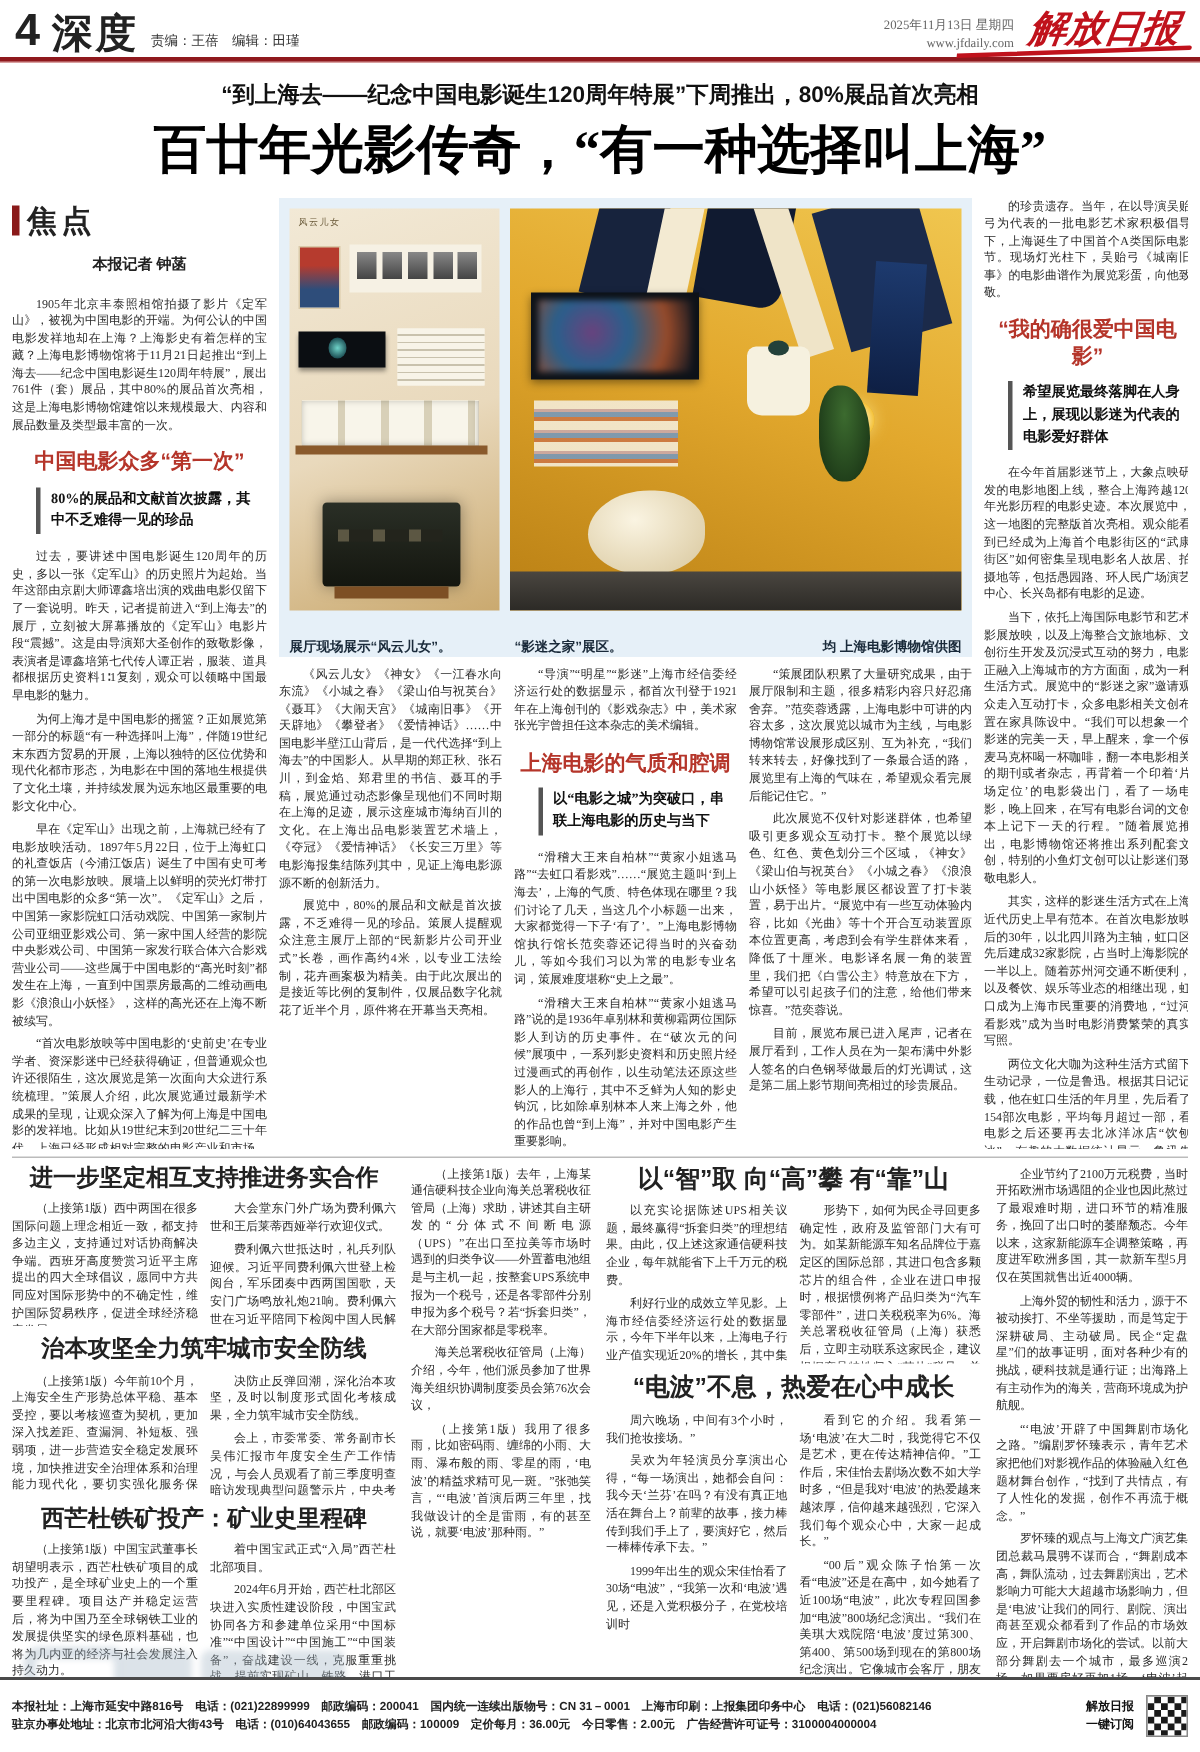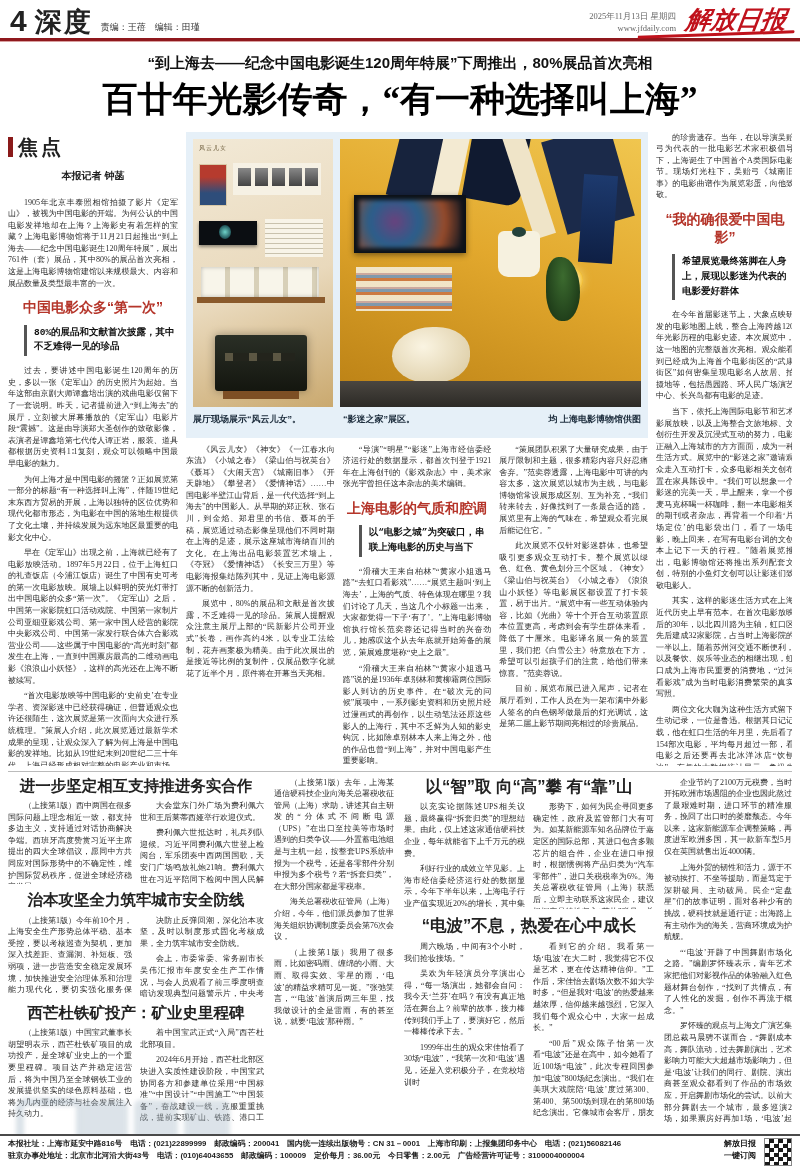--- a/index.html
+++ b/index.html
@@ -29,21 +29,21 @@
   .mid{width:462px;flex:none;display:flex;flex-direction:column;gap:6px;}
   .col5{width:138px;flex:none;overflow:hidden;}
   .focus{display:flex;align-items:center;gap:5px;margin:2px 0 8px;}
   .focus-bar{width:5px;height:20px;background:#8a1a1a;display:inline-block;}
   .focus-label{font-family:"Liberation Sans",sans-serif;font-size:20px;font-weight:900;letter-spacing:3px;}
   .byline{text-align:center;font-size:10px;font-weight:bold;margin:2px 0 14px;font-family:"Liberation Sans",sans-serif;}
   .body-text p{margin:0 0 4px;text-indent:2em;text-align:justify;font-size:8px;line-height:1.45;color:#2b2b2b;}
   .subhead{font-family:"Liberation Sans",sans-serif;text-align:center;color:#b5352a;
            font-size:14px;font-weight:bold;margin:10px 0 8px;line-height:1.25;}
   .pull-quote{border-left:3px solid #555;margin:0 2px 9px 16px;padding:1px 0 1px 7px;
-           font-family:Liberation Mono, monospace;font-size:9.5px;font-weight:bold;line-height:1.55;color:#111;}
+           font-family:Liberation Serif, serif;font-size:9.5px;font-weight:bold;line-height:1.55;color:#111;}
   
   .photo-panel{background:#e6f0f8;padding:7px;height:306px;box-sizing:border-box;flex:none;}
   .ph-row{display:flex;gap:7px;height:268px;}
   .photo{position:relative;overflow:hidden;flex:none;}
   .photo1{width:140px;background:linear-gradient(160deg,#f2e9d6 0%,#e9d9bc 55%,#caa96f 100%);}
   .ph-label{position:absolute;top:5px;left:6px;font-size:6px;color:#6b5b3a;letter-spacing:1px;}
   .p1-poster{position:absolute;top:26px;left:7px;width:26px;height:40px;background:linear-gradient(180deg,#b63b2e 30%,#2e4d7a 70%);box-shadow:0 0 0 1px #d9c9a8;}
   .p1-strip{position:absolute;top:24px;left:40px;width:88px;height:32px;background:#f6f1e4;}
   .p1-strip i{position:absolute;top:5px;width:13px;height:18px;background:linear-gradient(180deg,#888,#444);}
   .p1-screen{position:absolute;top:82px;left:6px;width:58px;height:24px;background:#0b0e12;box-shadow:0 2px 3px rgba(0,0,0,.4);}
@@ -66,42 +66,42 @@
   .p2-screen i{position:absolute;inset:5px;background:radial-gradient(circle at 35% 45%,#7a4b8f 0%,#2e6da0 35%,#b0552e 70%,#101722 100%);filter:blur(2px);opacity:.85;}
   .p2-shelf{position:absolute;top:128px;left:16px;width:96px;height:44px;
             background:repeating-linear-gradient(#f4ecd8 0 6px,#caa 6px 8px,#7799bb 8px 11px,#cc7744 11px 14px);opacity:.9;}
   .p2-poster{position:absolute;top:36px;right:26px;width:34px;height:88px;background:linear-gradient(180deg,#1d3a6e,#0e1f44);transform:rotate(4deg);}
   .p2-shirt{position:absolute;top:92px;left:158px;width:42px;height:46px;background:#f6f1df;border-radius:6px 6px 10px 10px;}
   .p2-shirt i{position:absolute;top:-4px;left:14px;width:14px;height:10px;background:#23413a;border-radius:50%;}
   .p2-lamp{position:absolute;top:128px;right:58px;width:26px;height:26px;border-radius:50%;background:radial-gradient(circle,#fff8d8 20%,#f4c23a 70%,#c8920f 100%);box-shadow:0 0 10px #f4d36a;}
   .p2-plant{position:absolute;top:118px;left:206px;width:34px;height:64px;background:radial-gradient(ellipse at 50% 30%,#3c6b2f 0%,#1d3a18 80%);border-radius:40% 60% 50% 50%;}
   .p2-bean{position:absolute;bottom:24px;left:52px;width:78px;height:56px;background:radial-gradient(ellipse at 40% 35%,#faf4e2 0%,#ddcda6 85%);border-radius:55% 45% 50% 50%;}
   .p2-counter{position:absolute;bottom:0;left:0;right:0;height:26px;background:linear-gradient(#4a4640,#2c2a26);}
-  .cap-row{display:flex;align-items:center;margin-top:6px;font-family:"Liberation Sans",sans-serif;}
+  .cap-row{display:flex;align-items:center;margin-top:18px;font-family:"Liberation Sans",sans-serif;}
   .cap{font-size:9px;font-weight:bold;color:#1a2a3a;}
   .cap.c1{width:150px;}
   .cap.c2{flex:1;}
   .cap.credit{text-align:right;}
   .mid-cols{display:flex;gap:8px;flex:1;overflow:hidden;}
   .mid-cols .mcol{flex:1;overflow:hidden;}
   
   .sep{height:1px;background:#bbb;margin:5px 8px;}
   .bottom{display:flex;gap:10px;margin:4px 8px 0;height:348px;overflow:hidden;}
   .ga{width:256px;flex:none;}
   .lead{width:120px;flex:none;overflow:hidden;}
   .gb{width:250px;flex:none;}
   .rightc{width:128px;flex:none;overflow:hidden;}
   .b-art h2{font-family:"Liberation Sans",sans-serif;font-size:15.5px;font-weight:900;text-align:center;margin:0 0 5px;line-height:1.2;}
   .gb .b-art h2{font-size:16.5px;}
   .twocol{display:flex;gap:8px;overflow:hidden;margin-bottom:7px;}
   .twocol>div{flex:1;overflow:hidden;}
   .h86{height:84px;} .h84{height:82px;} .h118{height:118px;} .h112{height:108px;} .h182{height:178px;}
   
-  .pfooter{position:absolute;left:0;right:0;bottom:0;height:34px;border-top:2px solid #4a4a4a;
-           display:flex;align-items:flex-start;gap:8px;padding:2px 8px 2px;box-sizing:border-box;background:#fff;}
+  .pfooter{position:absolute;left:0;right:0;bottom:0;height:50px;border-top:2px solid #4a4a4a;
+           display:flex;align-items:center;gap:8px;padding:2px 8px 2px;box-sizing:border-box;background:#fff;}
   .f-lines{flex:1;font-size:7.8px;color:#222;line-height:1.6;font-family:"Liberation Sans",sans-serif;font-weight:bold;}
   .f-brand{font-size:8px;font-weight:bold;color:#111;text-align:center;line-height:1.5;font-family:"Liberation Sans",sans-serif;}
   .qr{width:26px;height:26px;flex:none;border:1px solid #888;
       background-image:repeating-conic-gradient(#1a1a1a 0% 25%,#fff 0% 50%);background-size:9px 9px;}
   
   .watermark{position:absolute;left:16px;bottom:10px;width:220px;height:66px;opacity:.38;filter:blur(2px);pointer-events:none;}
   .watermark .wm-box{position:absolute;left:0;top:6px;width:52px;height:52px;border:8px solid #9fb2c2;border-radius:10px;}
   .watermark .wm-t1{position:absolute;left:66px;top:8px;width:46px;height:48px;background:#a6b8c6;border-radius:6px;}
   .watermark .wm-t2{position:absolute;left:118px;top:8px;width:44px;height:48px;background:#a6b8c6;border-radius:6px;}
   .watermark .wm-t3{position:absolute;left:168px;top:8px;width:46px;height:48px;background:#a6b8c6;border-radius:6px;}
@@ -210,21 +210,21 @@
               <p>展览中，80%的展品和文献是首次披露，不乏难得一见的珍品。策展人提醒观众注意主展厅上部的“民新影片公司开业式”长卷，画作高约4米，以专业工法绘制，花卉画案极为精美。由于此次展出的是接近等比例的复制件，仅展品数字化就花了近半个月，原件将在开幕当天亮相。</p>
             </div>
         </div>
         <div class="mcol">
           <div class="body-text">
               <p>“导演”“明星”“影迷”上海市经信委经济运行处的数据显示，都首次刊登于1921年在上海创刊的《影戏杂志》中，美术家张光宇曾担任这本杂志的美术编辑。</p>
             </div>
           <h3 class="subhead">上海电影的气质和腔调</h3>
           <div class="pull-quote">以“电影之城”为突破口，串联上海电影的历史与当下</div>
           <div class="body-text">
-              <p>“滑稽大王来自柏林”“黄家小姐逃马路”“去虹口看影戏”……“展览主题叫‘到上海去’，上海的气质、特色体现在哪里？我们讨论了几天，当这几个小标题一出来，大家都觉得一下子‘有了’。”上海电影博物馆执行馆长范奕蓉还记得当时的兴奋劲儿，她感叹这个从去年底就开始筹备的展览，策展难度堪称“史上之最”。</p>
+              <p>“滑稽大王来自柏林”“黄家小姐逃马路”“去虹口看影戏”……“展览主题叫‘到上海去’，上海的气质、特色体现在哪里？我们讨论了几天，当这几个小标题一出来，大家都觉得一下子‘有了’。”上海电影博物馆执行馆长范奕蓉还记得当时的兴奋劲儿，等如今我们习以为常的电影专业名词，策展难度堪称“史上之最”。</p>
               <p>“滑稽大王来自柏林”“黄家小姐逃马路”说的是1936年卓别林和黄柳霜两位国际影人到访的历史事件。在“破次元的问候”展项中，一系列影史资料和历史照片经过漫画式的再创作，以生动笔法还原这些影人的上海行，其中不乏鲜为人知的影史钩沉，比如除卓别林本人来上海之外，他的作品也曾“到上海”，并对中国电影产生重要影响。</p>
             </div>
         </div>
         <div class="mcol">
           <div class="body-text">
               <p>“策展团队积累了大量研究成果，由于展厅限制和主题，很多精彩内容只好忍痛舍弃。”范奕蓉透露，上海电影中可讲的内容太多，这次展览以城市为主线，与电影博物馆常设展形成区别、互为补充，“我们转来转去，好像找到了一条最合适的路，展览里有上海的气味在，希望观众看完展后能记住它。”</p>
               <p>此次展览不仅针对影迷群体，也希望吸引更多观众互动打卡。整个展览以绿色、红色、黄色划分三个区域，《神女》《梁山伯与祝英台》《小城之春》《浪浪山小妖怪》等电影展区都设置了打卡装置，易于出片。“展览中有一些互动体验内容，比如《光曲》等十个开合互动装置原本位置更高，考虑到会有学生群体来看，降低了十厘米。电影译名展一角的装置里，我们把《白雪公主》特意放在下方，希望可以引起孩子们的注意，给他们带来惊喜。”范奕蓉说。</p>
               <p>目前，展览布展已进入尾声，记者在展厅看到，工作人员在为一架布满中外影人签名的白色钢琴做最后的灯光调试，这是第二届上影节期间亮相过的珍贵展品。</p>
             </div>
         </div>
@@ -287,21 +287,21 @@
               <p>2024年6月开始，西芒杜北部区块进入实质性建设阶段，中国宝武协同各方和参建单位采用“中国标准”“中国设计”“中国施工”“中国装备”，奋战建设一线，克服重重挑战，提前实现矿山、铁路、港口工程建成。</p>
             </div>
         </div>
       </article>
     </div>
 
     <div class="lead">
       <div class="body-text">
           <p>（上接第1版）去年，上海某通信硬科技企业向海关总署税收征管局（上海）求助，讲述其自主研发的“分体式不间断电源（UPS）”在出口至拉美等市场时遇到的归类争议——外置蓄电池组是与主机一起，按整套UPS系统申报为一个税号，还是各零部件分别申报为多个税号？若“拆套归类”，在大部分国家都是零税率。</p>
           <p>海关总署税收征管局（上海）介绍，今年，他们派员参加了世界海关组织协调制度委员会第76次会议，</p>
-          <p>（上接第1版）我用了很多雨，比如密码雨、缠绵的小雨、大雨、取得实效、零星的雨，‘电波’的精益求精可见一斑。”张弛笑言，“‘电波’首演后两三年里，找我做设计的全是雷雨，有的甚至说，就要‘电波’那种雨。”</p>
+          <p>（上接第1版）我用了很多雨，比如密码雨、缠绵的小雨、大雨、瀑布般的雨、零星的雨，‘电波’的精益求精可见一斑。”张弛笑言，“‘电波’首演后两三年里，找我做设计的全是雷雨，有的甚至说，就要‘电波’那种雨。”</p>
         </div>
     </div>
 
     <div class="gb">
       <article class="b-art">
         <h2>以“智”取 向“高”攀 有“靠”山</h2>
         <div class="twocol h112">
           <div class="body-text">
               <p>以充实论据陈述UPS相关议题，最终赢得“拆套归类”的理想结果。由此，仅上述这家通信硬科技企业，每年就能省下上千万元的税费。</p>
               <p>利好行业的成效立竿见影。上海市经信委经济运行处的数据显示，今年下半年以来，上海电子行业产值实现近20%的增长，其中集成电路技术、移动通信等智能硬件代工巨头表现尤为突出。</p>

